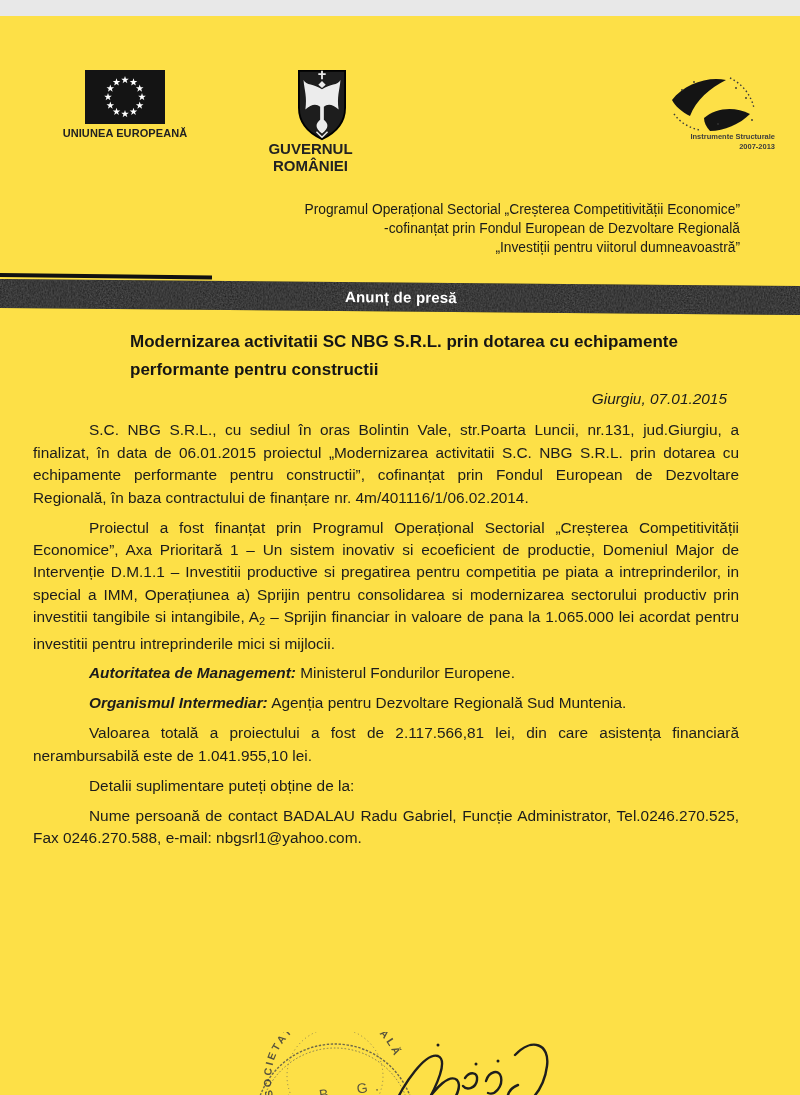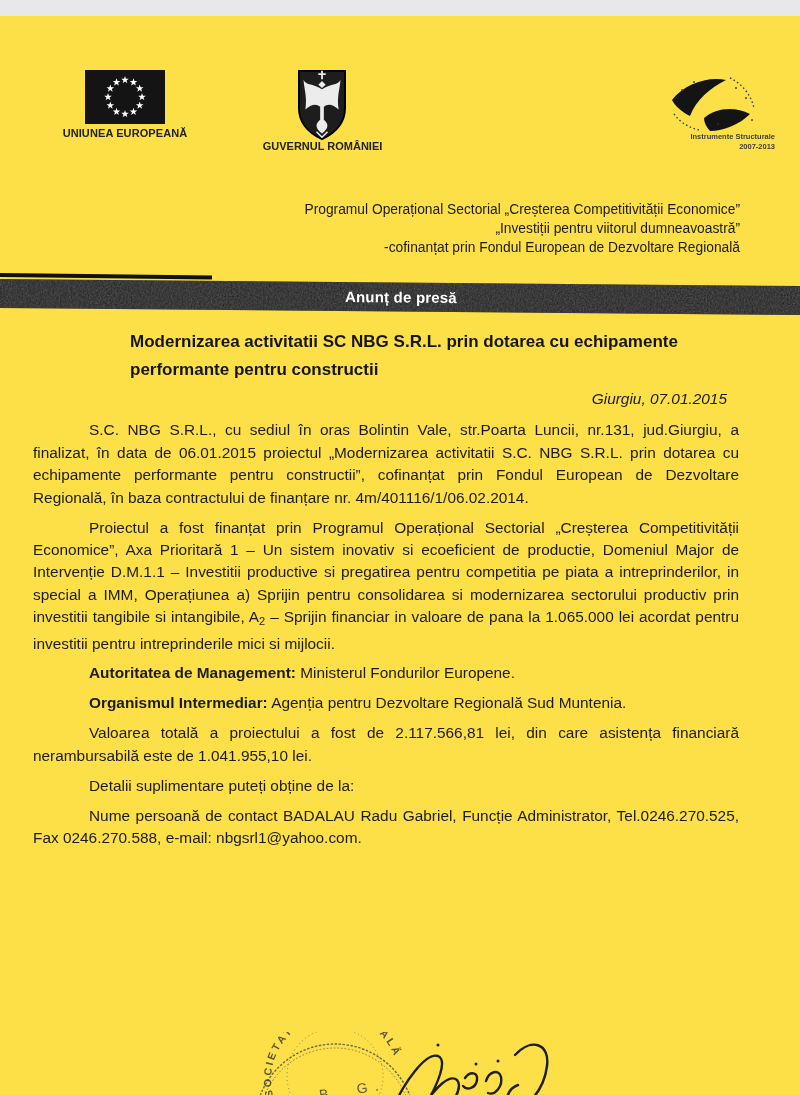--- a/index.html
+++ b/index.html
@@ -19,21 +19,21 @@
   .logo { position: absolute; }
   .logo-caption {
     position: absolute;
     text-align: center;
     font-weight: bold;
     color: #222;
   }
   .eu-flag-svg   { left: 85px;  top: 54px; }
   .eu-caption    { left: 50px;  top: 111px; width: 150px; font-size: 11px; letter-spacing: 0.1px; }
   .gov-svg       { left: 295px; top: 53px; }
-  .gov-caption   { left: 250px; top: 124px; width: 145px; font-size: 11px; }
+  .gov-caption   { left: 238px; top: 124px; width: 145px; font-size: 15px; }
   .struct-svg    { left: 658px; top: 58px; }
   .struct-caption{ left: 650px; top: 116px; width: 125px; font-size: 7.5px; color: #3d3d3d; line-height: 9.5px; text-align: right; }
 
   
   .header-block {
     position: absolute;
     left: 60px; top: 184px; width: 680px;
     text-align: right;
     font-weight: normal;
     font-size: 13.8px;
@@ -93,21 +93,21 @@
     font-style: italic;
     padding-right: 12px;
     margin-bottom: 9px;
     font-size: 15.4px;
   }
   .body-flow p {
     text-align: justify;
     text-indent: 56px;
     margin-bottom: 7.5px;
   }
-  .body-flow p.bold-lead b { font-weight: bold; }
+  .body-flow p.bold-lead b { font-weight: bold; font-style: italic; }
   .body-flow p.all-bold { font-weight: normal; }
   sub { font-size: 11px; vertical-align: -3px; }
 
   
   .stamp-svg { position: absolute; left: 170px; top: 1016px; }
 </style>
 </head>
 <body>
 
 <div class="page">
@@ -157,22 +157,22 @@
     <circle cx="36" cy="8" r="0.9" fill="#333"></circle>
       <circle cx="94" cy="46" r="0.9" fill="#333"></circle>
   </svg>
   <div class="logo-caption struct-caption">
     <span>Instrumente Structurale</span><br>
     <span>2007-2013</span>
   </div>
 
   <div class="header-block">
     <div>Programul Operațional Sectorial „Creșterea Competitivității Economice”</div>
+    <div>-cofinanțat prin Fondul European de Dezvoltare Regională</div>
     <div>„Investiții pentru viitorul dumneavoastră”</div>
-    <div>-cofinanțat prin Fondul European de Dezvoltare Regională</div>
   </div>
 
   <div class="banner-artifact"></div>
   <div class="banner">
     <svg class="grain">
       <filter id="grainF" x="0" y="0" width="100%" height="100%">
         <feTurbulence type="fractalNoise" baseFrequency="0.65" numOctaves="2" stitchTiles="stitch"></feTurbulence>
         <feColorMatrix type="matrix" values="0 0 0 0 0.45  0 0 0 0 0.45  0 0 0 0 0.45  0 0 0 1 0"></feColorMatrix>
       </filter>
       <rect width="100%" height="100%" filter="url(#grainF)" opacity="0.45"></rect>

